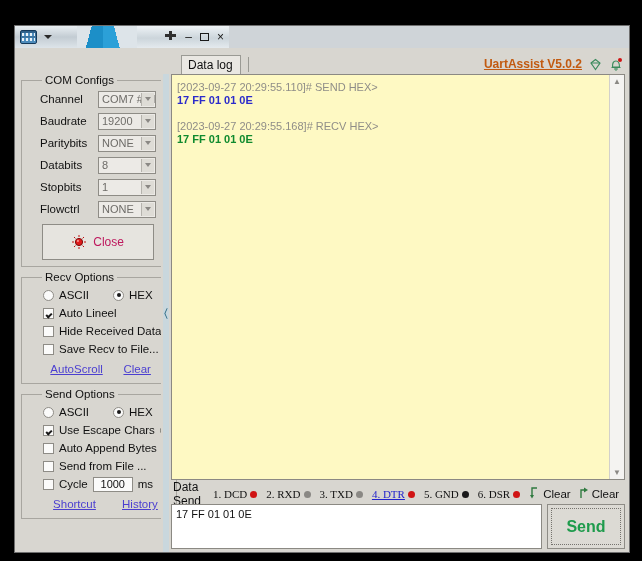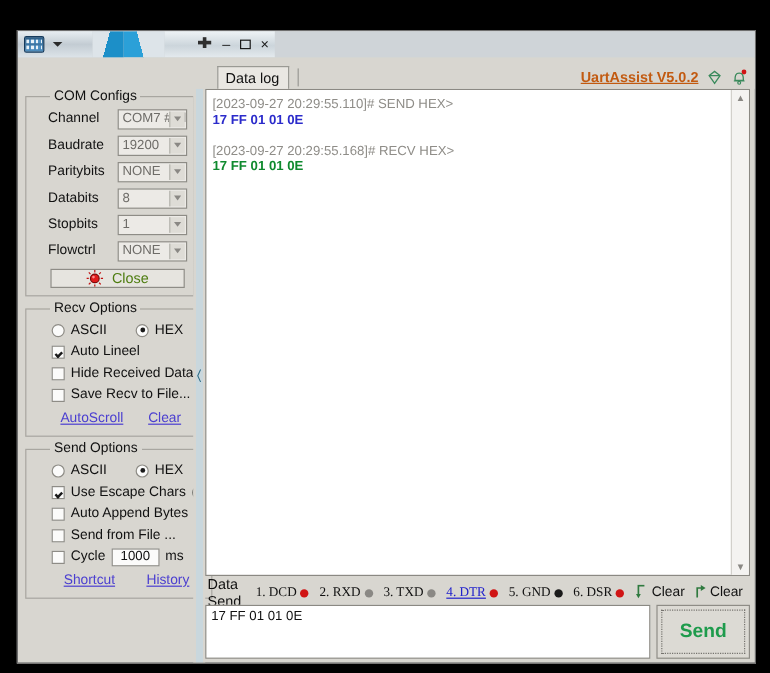--- a/index.html
+++ b/index.html
@@ -155,24 +155,24 @@
   .combo .cbtn {
     position:absolute; right:1px; top:1px; bottom:1px; width: 13px;
     background: #dedcd6; border-left: 1px solid #b5b3ad;
     display:flex; align-items:center; justify-content:center;
   }
   .arrow-dn {
     width:0;height:0;border-left:3px solid transparent;border-right:3px solid transparent;
     border-top:4px solid #8a8884;
   }
   .closebtn {
-    margin: 5px 2px 1px 2px; height: 16px;
+    margin: 5px 2px 1px 2px; height: 36px;
     background: #e6e4df; border: 1px solid #8e8c86;
     display:flex;align-items:center;justify-content:center;gap:7px;
-    font-size: 12px; color:#4d7c0f;
+    font-size: 12px; color:#be185d;
   }
   .led { width:14px; height:14px; position:relative; }
   .chkrow { display:flex; align-items:center; height: 18px; gap: 5px; padding-left:3px; }
   .chk {
     width: 11px; height: 11px; background:#fbfbfa; border:1px solid #8e8c86;
     position: relative; flex: none;
   }
   .chk.on::after {
     content:""; position:absolute; left:2px; top:4px; width:4px;height:2px;
     border-left:2px solid #1a1a1a; border-bottom:2px solid #1a1a1a;
@@ -196,21 +196,21 @@
     width:11px;height:11px;border-radius:50%;border:1px solid #7a7a74;
     font-size:8px;color:#55534e;display:inline-flex;align-items:center;justify-content:center;
     font-style: italic; flex:none;
   }
   .cycinput {
     width: 40px; height: 15px; background:#fbfbfa; border:1px solid #8e8c86;
     font-size:11px; color:#111; text-align:center; line-height:13px;
   }
   
   .logwrap {
-    flex: 1; background: #ffffff; border: 1px solid #8b8983;
+    flex: 1; background: #fef9c3; border: 1px solid #8b8983;
     display: flex; min-height: 0; margin-bottom: 4px;
   }
   .logtext {
     flex:1; padding: 6px 4px 4px 5px; font-size: 11px;
     font-family: "Liberation Sans", sans-serif;
     line-height: 13px; overflow: hidden;
   }
   .ts { color: #8f8d88; }
   .hexsend { color: #2b2bcb; font-weight: bold; }
   .hexrecv { color: #0f8a2e; font-weight: bold; }

